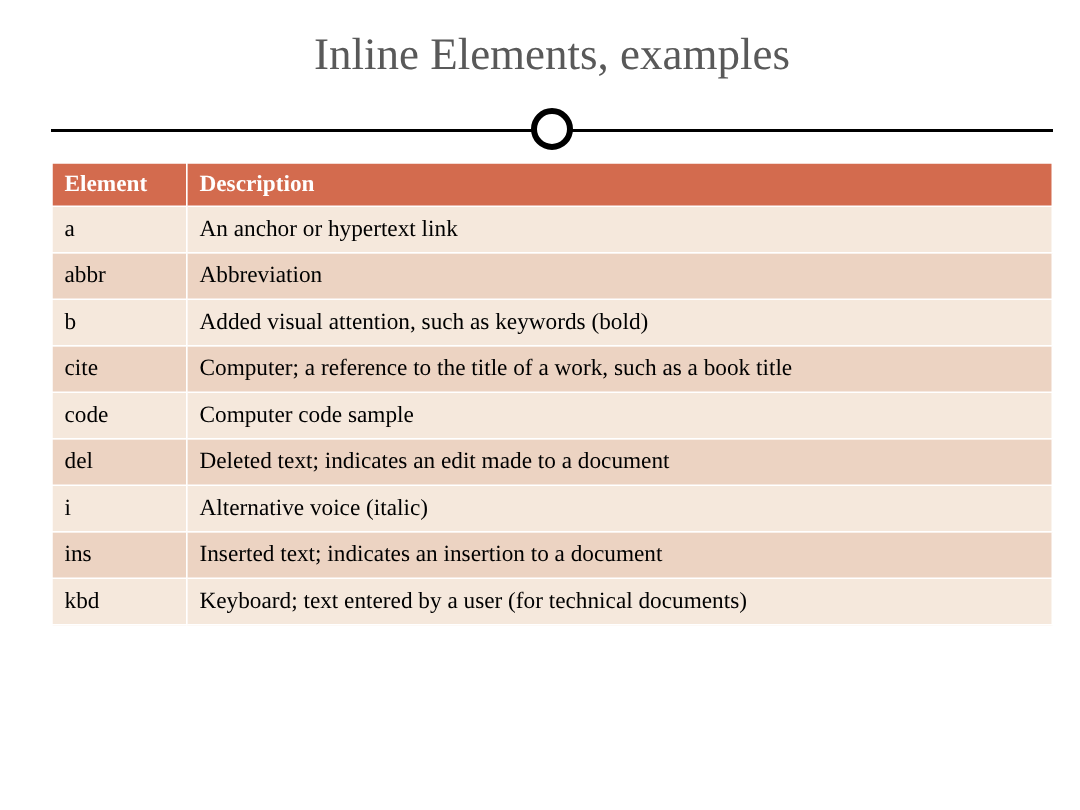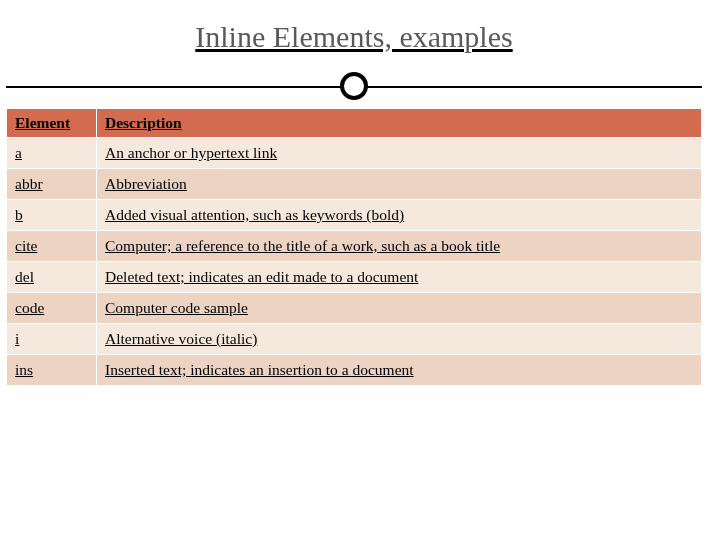--- a/index.html
+++ b/index.html
@@ -8,22 +8,21 @@
     height: 540px;
     background: #ffffff;
     font-family: Georgia, 'Times New Roman', serif;
     overflow: hidden;
     position: relative;
   }
   .slide {
     width: 720px;
     height: 476px;
     position: relative;
-    padding: 20px 18px 14px 6px;
-    text-decoration: underline;
+    padding: 20px 18px 14px 34px;
   }
   .title {
     text-align: center;
     font-size: 30px;
     color: #595959;
     font-weight: normal;
     margin-bottom: 18px;
   }
   .divider {
     position: relative;
@@ -50,21 +49,21 @@
     transform: translate(-50%, -50%);
   }
   table {
     width: 100%;
     border-collapse: collapse;
     font-size: 15.5px;
     color: #000;
   }
   thead th {
     background: #d36b4e;
-    color: #000000;
+    color: #ffffff;
     text-align: left;
     font-weight: bold;
     padding: 5px 8px;
     border: 1px solid #fff;
   }
   tbody td {
     padding: 6px 8px;
     border: 1px solid #fff;
     text-align: left;
     vertical-align: middle;
@@ -106,30 +105,34 @@
       </tr>
       <tr>
         <td class="col-el">b</td>
         <td>Added visual attention, such as keywords (bold)</td>
       </tr>
       <tr>
         <td class="col-el">cite</td>
         <td>Computer; a reference to the title of a work, such as a book title</td>
       </tr>
       <tr>
+        <td class="col-el">code</td>
+        <td>Computer code sample</td>
+      </tr>
+      <tr>
         <td class="col-el">del</td>
         <td>Deleted text; indicates an edit made to a document</td>
-      </tr>
-      <tr>
-        <td class="col-el">code</td>
-        <td>Computer code sample</td>
       </tr>
       <tr>
         <td class="col-el">i</td>
         <td>Alternative voice (italic)</td>
       </tr>
       <tr>
         <td class="col-el">ins</td>
         <td>Inserted text; indicates an insertion to a document</td>
       </tr>
+      <tr>
+        <td class="col-el">kbd</td>
+        <td>Keyboard; text entered by a user (for technical documents)</td>
+      </tr>
     </tbody>
   </table>
 </div>
 
 </body></html>

